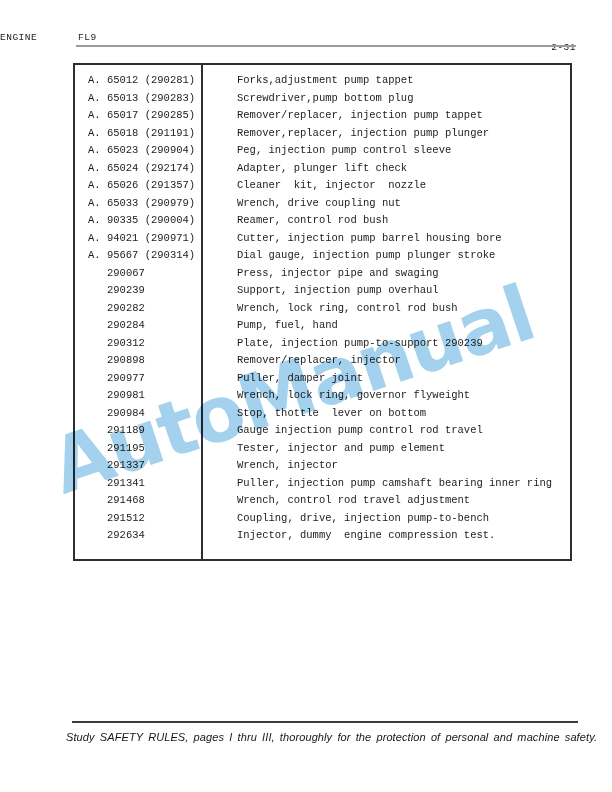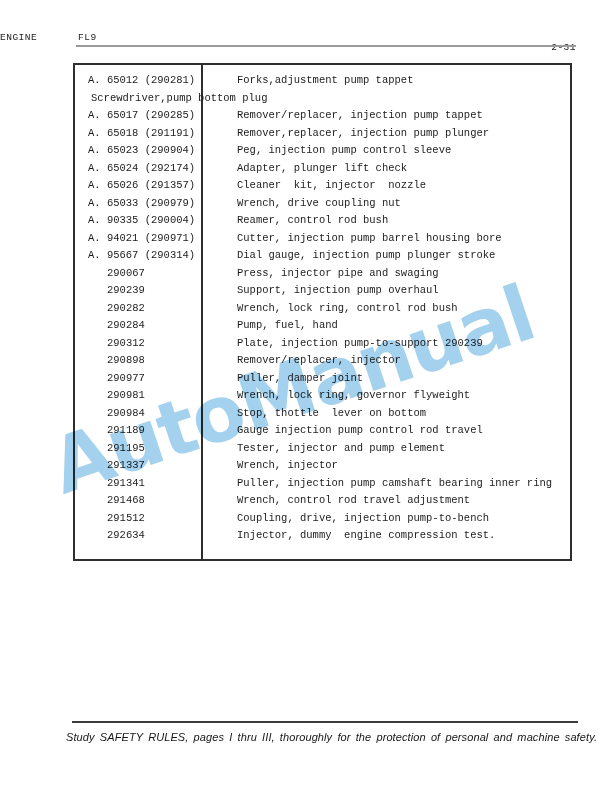--- a/index.html
+++ b/index.html
@@ -60,20 +60,21 @@
   <div class="hdr-rule"></div>
 
   <div class="tool-table">
     <div class="col-divider"></div>
     <div class="rows">
         <div class="row">
       <div class="part">A. 65012 (290281)</div>
       <div class="desc">Forks,adjustment pump tappet</div>
     </div>
         <div class="row">
+      <div class="part">A. 65013 (290283)</div>
       <div class="desc">Screwdriver,pump bottom plug</div>
     </div>
         <div class="row">
       <div class="part">A. 65017 (290285)</div>
       <div class="desc">Remover/replacer, injection pump tappet</div>
     </div>
         <div class="row">
       <div class="part">A. 65018 (291191)</div>
       <div class="desc">Remover,replacer, injection pump plunger</div>
     </div>

